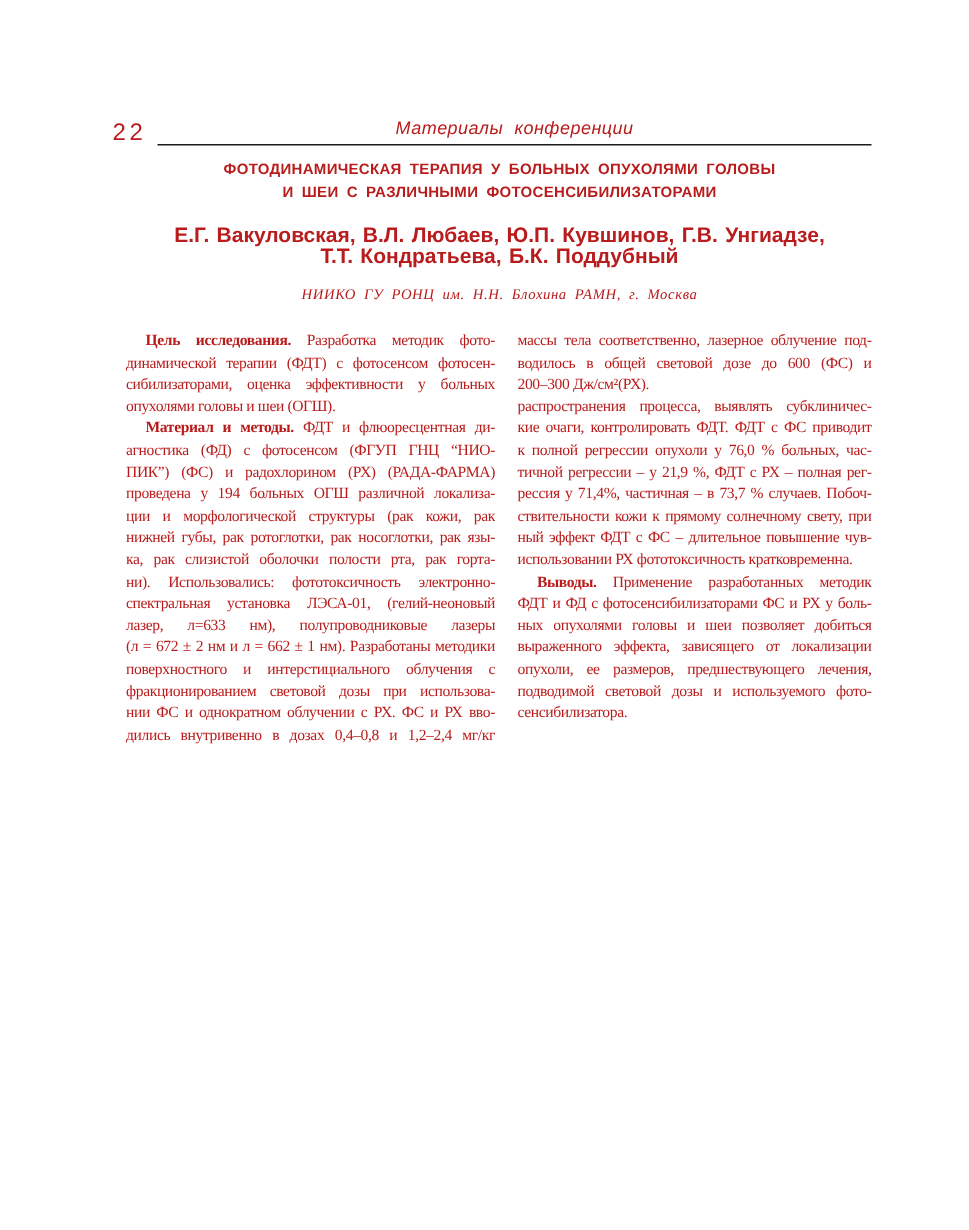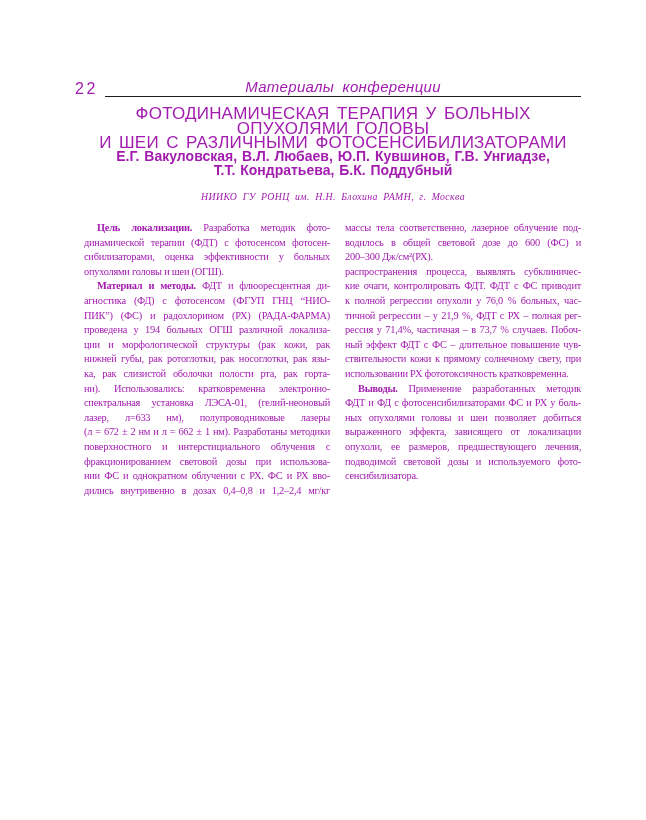--- a/index.html
+++ b/index.html
@@ -1,53 +1,53 @@
 <!DOCTYPE html>
 <html><head>
 <meta charset="utf-8">
 <style>
   html, body { margin: 0; padding: 0; background: #ffffff; }
   .page {
     position: relative;
     width: 646px;
     height: 820px;
     background: #ffffff;
-    color: #a21caf;
+    color: #b91c1c;
     font-family: "Liberation Serif", serif;
     overflow: hidden;
   }
   .page-number {
     position: absolute;
     left: 75px; top: 80px;
     font-family: "Liberation Sans", sans-serif;
     font-size: 16px;
     letter-spacing: 2.5px;
   }
   .running-head {
     position: absolute;
     left: 105px; top: 78px; width: 476px;
     text-align: center;
     font-family: "Liberation Sans", sans-serif;
     font-style: italic;
-    font-size: 15px;
+    font-size: 12px;
     word-spacing: 4px;
     letter-spacing: 0.3px;
   }
   .header-rule {
     position: absolute;
     left: 105px; top: 96px; width: 476px;
     border-top: 1.4px solid #1a1a1a;
   }
   .title {
     position: absolute;
     left: 85px; top: 107px; width: 496px;
     text-align: center;
     font-family: "Liberation Sans", sans-serif;
-    font-weight: normal;
-    font-size: 17px;
+    font-weight: bold;
+    font-size: 10px;
     line-height: 14.5px;
     word-spacing: 2.5px;
     letter-spacing: 0.2px;
   }
   .authors {
     position: absolute;
     left: 85px; top: 149px; width: 496px;
     text-align: center;
     font-family: "Liberation Sans", sans-serif;
     font-weight: bold;
@@ -102,34 +102,34 @@
   <div class="authors">
     <div>Е.Г. Вакуловская, В.Л. Любаев, Ю.П. Кувшинов, Г.В. Унгиадзе,</div>
     <div>Т.Т. Кондратьева, Б.К. Поддубный</div>
   </div>
 
   <div class="affiliation">НИИКО ГУ РОНЦ им. Н.Н. Блохина РАМН, г. Москва</div>
 
   <div class="columns">
     <div class="col col-left">
         <div class="para">
-          <div class="line indent"><b>Цель локализации.</b> Разработка методик фото-</div>
+          <div class="line indent"><b>Цель исследования.</b> Разработка методик фото-</div>
           <div class="line">динамической терапии (ФДТ) с фотосенсом фотосен-</div>
           <div class="line">сибилизаторами, оценка эффективности у больных</div>
           <div class="line flush">опухолями головы и шеи (ОГШ).</div>
         </div>
         <div class="para">
           <div class="line indent"><b>Материал и методы.</b> ФДТ и флюоресцентная ди-</div>
           <div class="line">агностика (ФД) с фотосенсом (ФГУП ГНЦ “НИО-</div>
           <div class="line">ПИК”) (ФС) и радохлорином (РХ) (РАДА-ФАРМА)</div>
           <div class="line">проведена у 194 больных ОГШ различной локализа-</div>
           <div class="line">ции и морфологической структуры (рак кожи, рак</div>
           <div class="line">нижней губы, рак ротоглотки, рак носоглотки, рак язы-</div>
           <div class="line">ка, рак слизистой оболочки полости рта, рак горта-</div>
-          <div class="line">ни). Использовались: кратковременна электронно-</div>
+          <div class="line">ни). Использовались: фототоксичность электронно-</div>
           <div class="line">спектральная установка ЛЭСА-01, (гелий-неоновый</div>
           <div class="line">лазер, л=633 нм), полупроводниковые лазеры</div>
           <div class="line">(л = 672 ± 2 нм и л = 662 ± 1 нм). Разработаны методики</div>
           <div class="line">поверхностного и интерстициального облучения с</div>
           <div class="line">фракционированием световой дозы при использова-</div>
           <div class="line">нии ФС и однократном облучении с РХ. ФС и РХ вво-</div>
           <div class="line">дились внутривенно в дозах 0,4–0,8 и 1,2–2,4 мг/кг</div>
         </div>
       </div>
     <div class="col col-right">
@@ -137,22 +137,22 @@
           <div class="line">массы тела соответственно, лазерное облучение под-</div>
           <div class="line">водилось в общей световой дозе до 600 (ФС) и</div>
           <div class="line flush">200–300 Дж/см²(РХ).</div>
         </div>
         <div class="para">
           <div class="line">распространения процесса, выявлять субклиничес-</div>
           <div class="line">кие очаги, контролировать ФДТ. ФДТ с ФС приводит</div>
           <div class="line">к полной регрессии опухоли у 76,0 % больных, час-</div>
           <div class="line">тичной регрессии – у 21,9 %, ФДТ с РХ – полная рег-</div>
           <div class="line">рессия у 71,4%, частичная – в 73,7 % случаев. Побоч-</div>
+          <div class="line">ствительности кожи к прямому солнечному свету, при</div>
           <div class="line">ный эффект ФДТ с ФС – длительное повышение чув-</div>
-          <div class="line">ствительности кожи к прямому солнечному свету, при</div>
           <div class="line flush">использовании РХ фототоксичность кратковременна.</div>
         </div>
         <div class="para">
           <div class="line indent"><b>Выводы.</b> Применение разработанных методик</div>
           <div class="line">ФДТ и ФД с фотосенсибилизаторами ФС и РХ у боль-</div>
           <div class="line">ных опухолями головы и шеи позволяет добиться</div>
           <div class="line">выраженного эффекта, зависящего от локализации</div>
           <div class="line">опухоли, ее размеров, предшествующего лечения,</div>
           <div class="line">подводимой световой дозы и используемого фото-</div>
           <div class="line flush">сенсибилизатора.</div>

